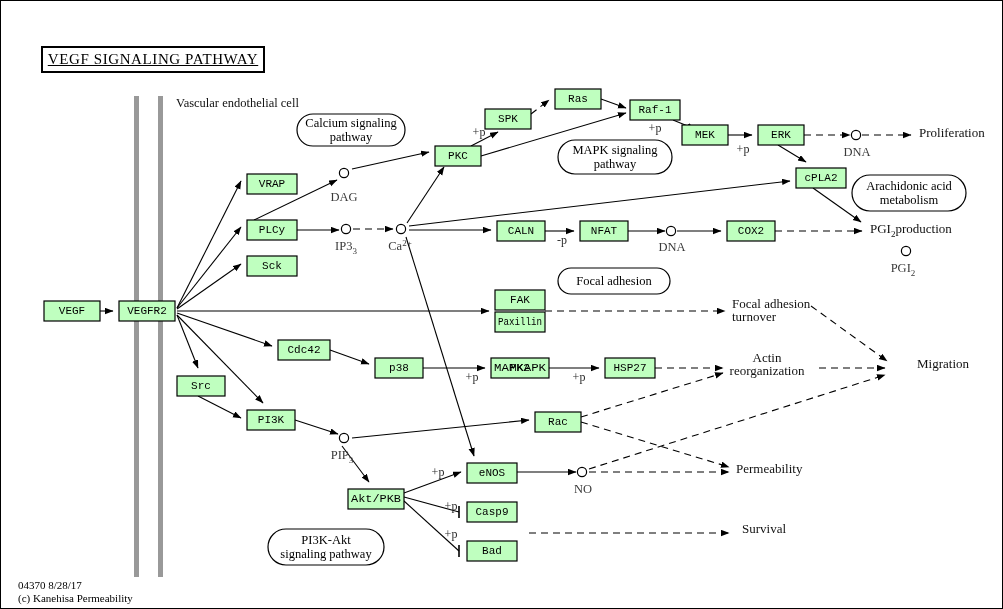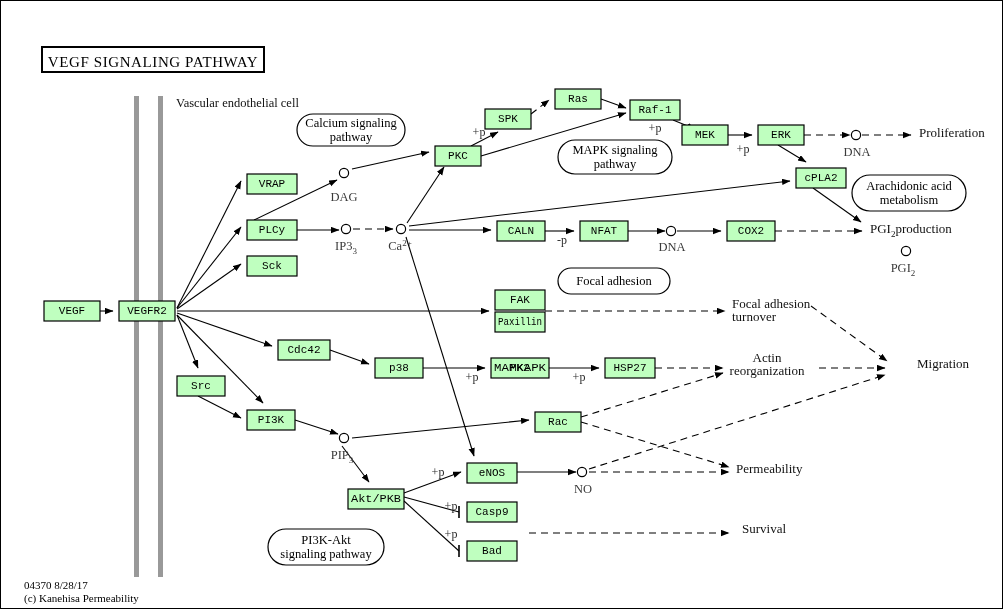--- a/index.html
+++ b/index.html
@@ -2,24 +2,24 @@
 <html><head>
 <meta charset="utf-8">
 <style>
   html,body{margin:0;padding:0;background:#ffffff;}
   body{font-family:"Liberation Serif",serif;}
   #page{position:relative;width:1003px;height:609px;background:#fff;
         border:1px solid #000;box-sizing:border-box;overflow:hidden;}
   #map{position:absolute;left:0;top:0;width:1003px;height:609px;}
   .title-box{position:absolute;left:40px;top:45px;width:224px;height:27px;
              border:2px solid #000;background:#fff;box-sizing:border-box;
-             display:flex;align-items:flex-end;justify-content:center;}
+             display:flex;align-items:center;justify-content:center;text-decoration:underline;}
   .title-box span{font-family:"Liberation Serif",serif;font-size:15px;
                   letter-spacing:.6px;color:#000;white-space:nowrap;}
-  .credit{position:absolute;left:23px;top:578px;font-family:"Liberation Serif",serif;
+  .credit{position:absolute;left:17px;top:578px;font-family:"Liberation Serif",serif;
           font-size:11px;line-height:12.5px;color:#000;}
   .gene text{font-family:"Liberation Mono","DejaVu Sans Mono",monospace;font-size:11px;
              fill:#000;dominant-baseline:middle;text-anchor:middle;}
   .plain{font-family:"Liberation Serif",serif;font-size:12.5px;fill:#3a3a3a;}
   .plain-dark{font-family:"Liberation Serif",serif;font-size:13px;fill:#111;}
   .pwy{font-family:"Liberation Serif",serif;font-size:12.5px;fill:#000;text-anchor:middle;}
   .phos{font-family:"Liberation Serif",serif;font-size:12px;fill:#2b2b2b;text-anchor:middle;}
   .cellLabel{font-family:"Liberation Serif",serif;font-size:12.5px;fill:#111;}
 </style>
 </head>

